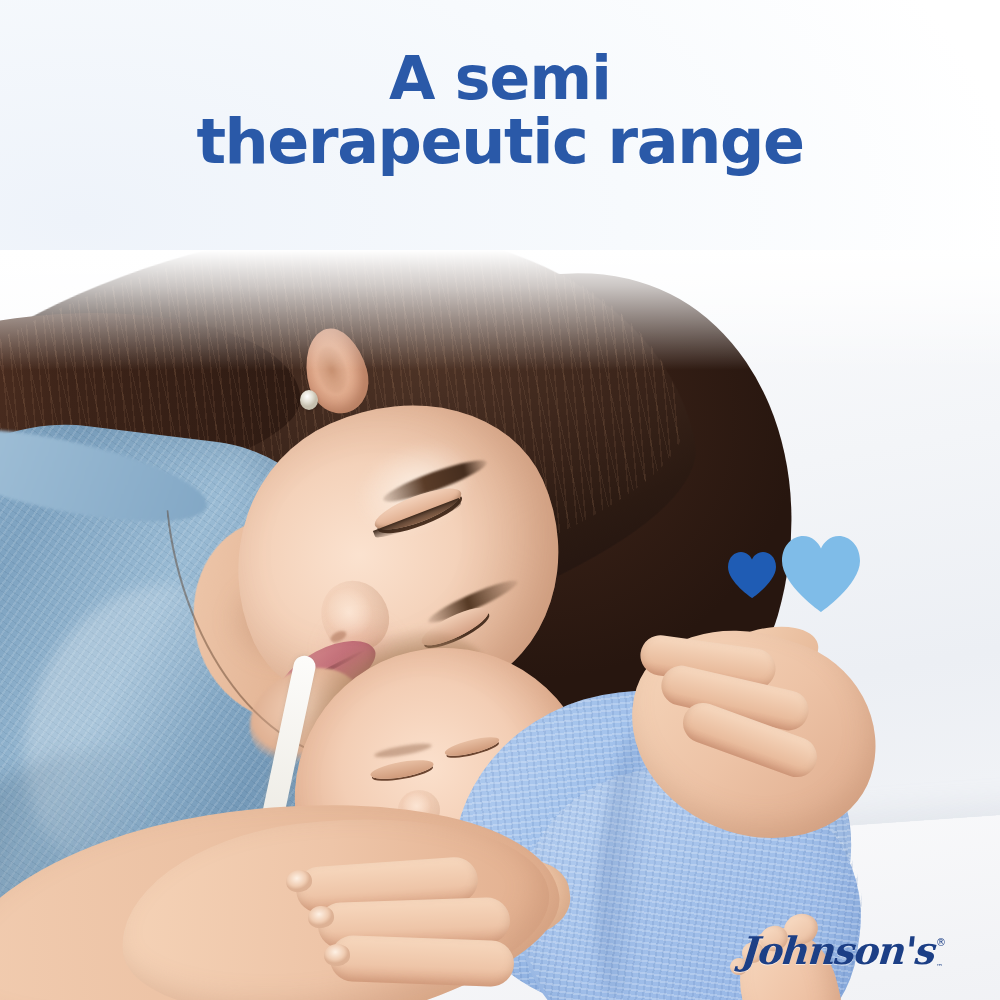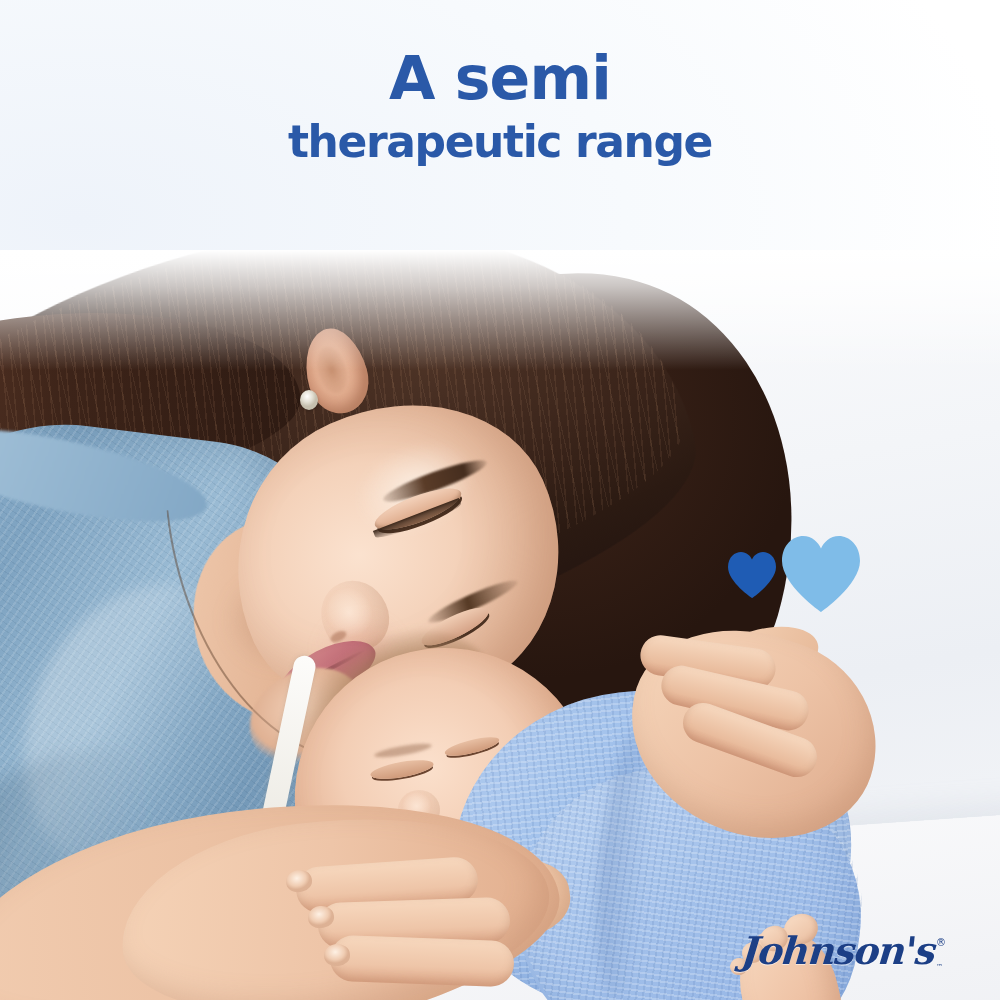--- a/index.html
+++ b/index.html
@@ -41,21 +41,21 @@
     font-family: "DejaVu Sans", "Liberation Sans", sans-serif;
     font-weight: bold;
     font-size: 60px;
     line-height: 64px;
     letter-spacing: -0.8px;
     color: #2a59a8;
     margin: 0;
     white-space: nowrap;
   }
   .headline.line2 {
-    font-size: 44px;
+    font-size: 62px;
     letter-spacing: -1.4px;
   }
   .subhead {
     font-family: "DejaVu Sans", "Liberation Sans", sans-serif;
     font-weight: normal;
     font-size: 41px;
     line-height: 48px;
     letter-spacing: -0.6px;
     color: #5d8dcb;
     margin: 14px 0 0 0;

